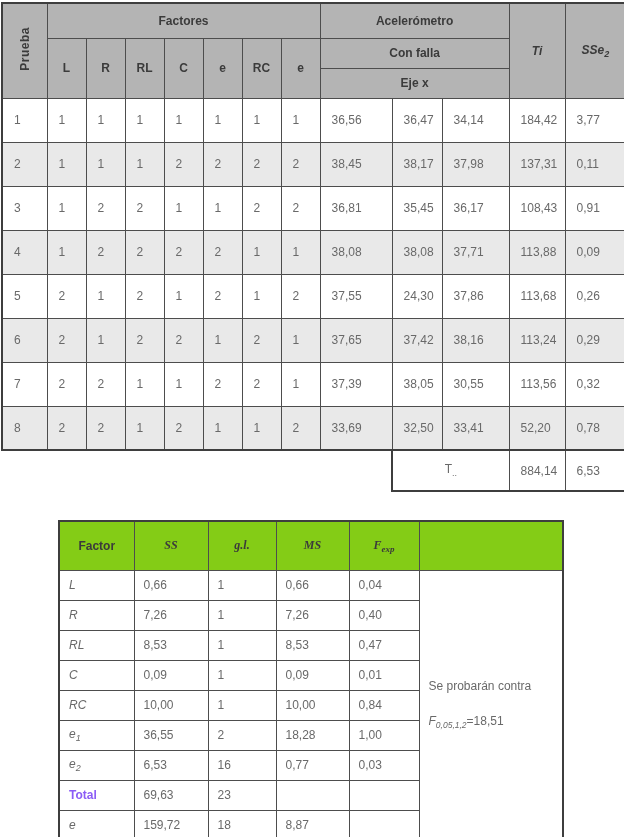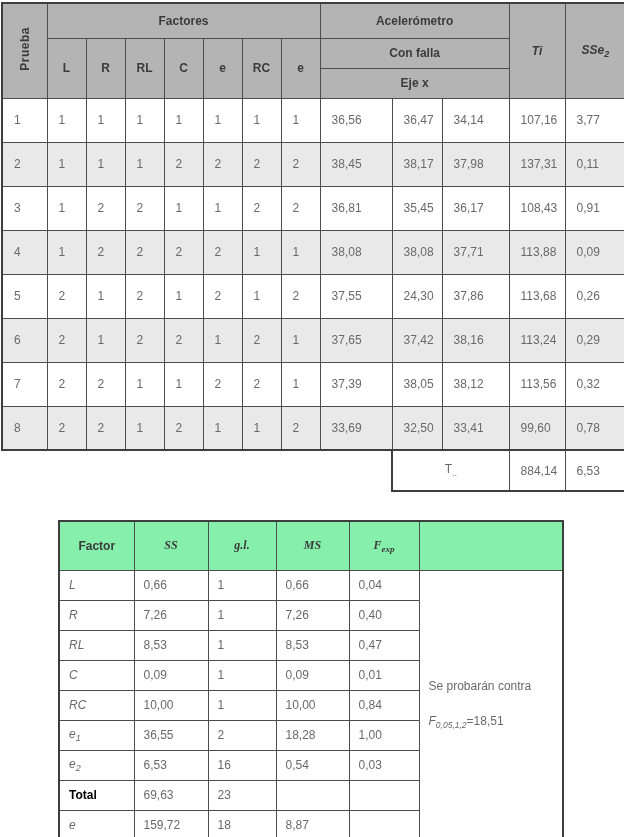--- a/index.html
+++ b/index.html
@@ -39,26 +39,26 @@
   .b-bottom { border-bottom: 2px solid #3e3e3e !important; }
   .blank { border: none !important; background: #ffffff !important; }
   .t-label { text-align: center !important; padding: 0 !important; }
 
   
   .t2 { width: 504px; margin: 28px 0 0 58px; }
   .t2 th, .t2 td { border: 1px solid #4d4d4d; font-size: 12px; }
   .t2 thead tr { height: 49px; }
   .t2 tbody tr { height: 30px; }
   .t2 thead th {
-    background: #86efac; color: #3b3b3b;
+    background: #84cc16; color: #3b3b3b;
     font-weight: 700; text-align: center; padding: 0;
   }
   .t2 thead th.ith { font-style: italic; font-family: Liberation Serif, serif; }
   .t2 tbody td { color: #696969; text-align: left; padding: 0 0 0 9px; background: #ffffff; }
-  .t2 .bold { font-weight: 700; color: #000000; font-style: normal; }
+  .t2 .bold { font-weight: 700; color: #8b5cf6; font-style: normal; }
   .note-cell {
     background: #ffffff !important; color: #5f5f5f;
     vertical-align: middle; padding: 0 0 0 10px; font-size: 12.5px;
   }
   .note-line1 { margin-bottom: 21px; }
   .note-cell sub { font-size: 8.5px; text-align: center; }
 </style>
 </head>
 <body>
 
@@ -110,21 +110,21 @@
           <td>1</td>
           <td>1</td>
           <td>1</td>
           <td>1</td>
           <td>1</td>
           <td>1</td>
           <td>1</td>
           <td>36,56</td>
           <td>36,47</td>
           <td>34,14</td>
-          <td>107,16</td>
+          <td>184,42</td>
           <td class="b-right">3,77</td>
         </tr>
         <tr class="data-row shade">
           <td class="b-left">2</td>
           <td>1</td>
           <td>1</td>
           <td>1</td>
           <td>2</td>
           <td>2</td>
           <td>2</td>
@@ -199,37 +199,37 @@
           <td class="b-left">7</td>
           <td>2</td>
           <td>2</td>
           <td>1</td>
           <td>1</td>
           <td>2</td>
           <td>2</td>
           <td>1</td>
           <td>37,39</td>
           <td>38,05</td>
-          <td>38,12</td>
+          <td>30,55</td>
           <td>113,56</td>
           <td class="b-right">0,32</td>
         </tr>
         <tr class="data-row shade">
           <td class="b-left b-bottom">8</td>
           <td class="b-bottom">2</td>
           <td class="b-bottom">2</td>
           <td class="b-bottom">1</td>
           <td class="b-bottom">2</td>
           <td class="b-bottom">1</td>
           <td class="b-bottom">1</td>
           <td class="b-bottom">2</td>
           <td class="b-bottom">33,69</td>
           <td class="b-bottom">32,50</td>
           <td class="b-bottom">33,41</td>
-          <td class="b-bottom">99,60</td>
+          <td class="b-bottom">52,20</td>
           <td class="b-right b-bottom">0,78</td>
         </tr>
       </tbody>
     <tbody>
       <tr class="total-row">
         <td class="blank" colspan="9"></td>
         <td class="t-label b-bottom b-left" colspan="2"><span>T</span><sub style="font-style:normal">..</sub></td>
         <td class="b-bottom">884,14</td>
         <td class="b-bottom b-right">6,53</td>
       </tr>
@@ -299,21 +299,21 @@
           <td class="b-left"><span class="ital">e</span><sub>1</sub></td>
           <td>36,55</td>
           <td>2</td>
           <td>18,28</td>
           <td>1,00</td>
         </tr>
         <tr>
           <td class="b-left"><span class="ital">e</span><sub>2</sub></td>
           <td>6,53</td>
           <td>16</td>
-          <td>0,54</td>
+          <td>0,77</td>
           <td>0,03</td>
         </tr>
         <tr class="shade">
           <td class="b-left"><span class="bold">Total</span></td>
           <td>69,63</td>
           <td>23</td>
           <td></td>
           <td></td>
         </tr>
         <tr>

